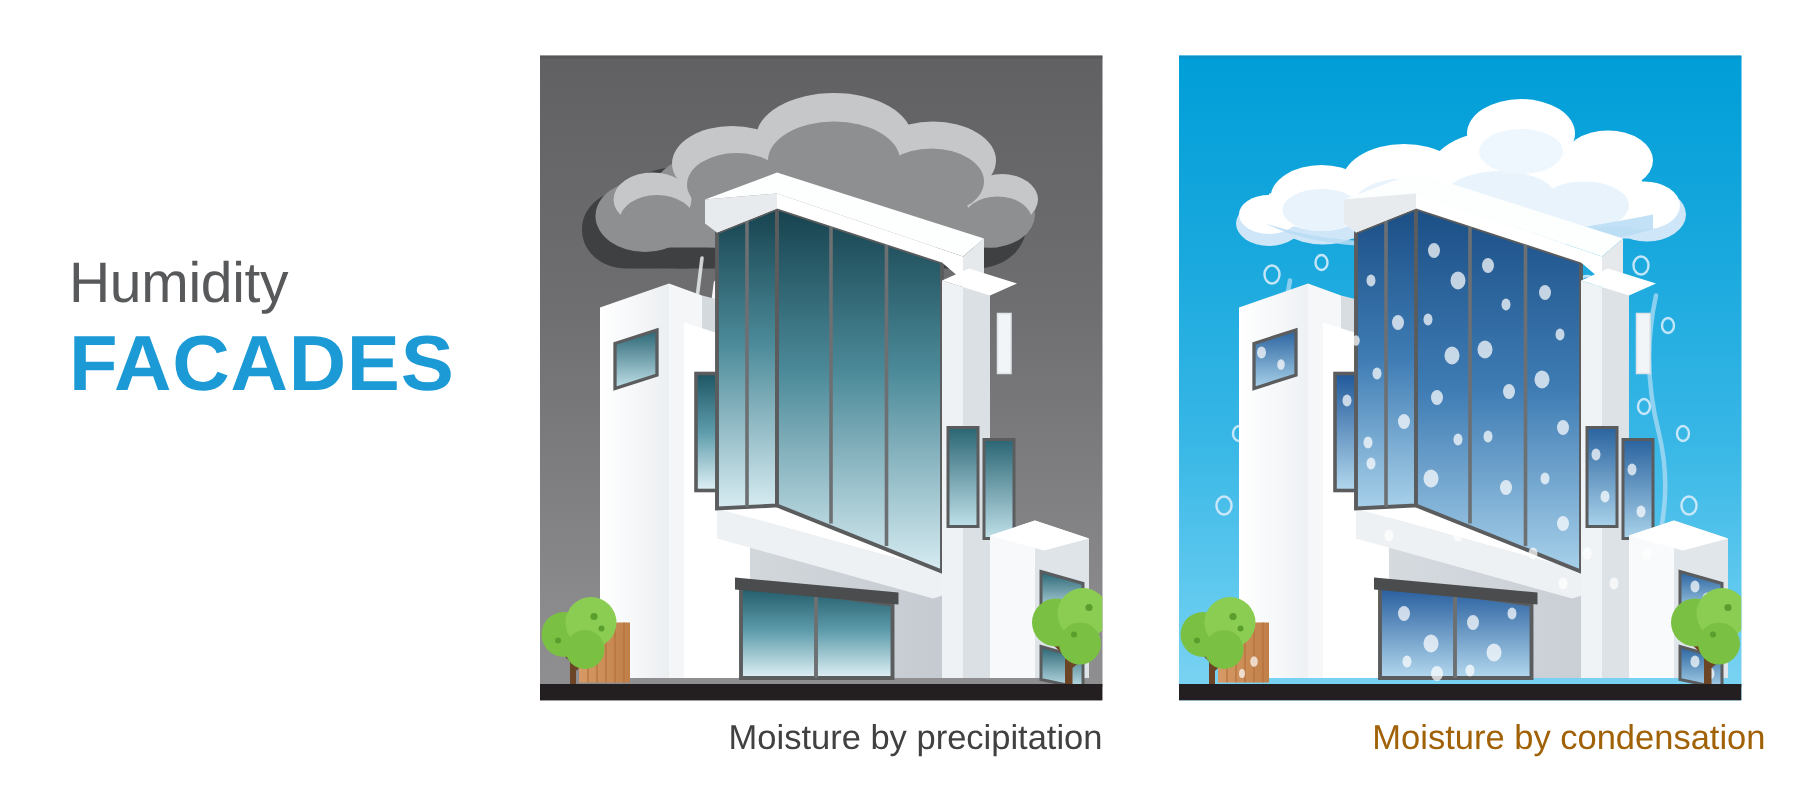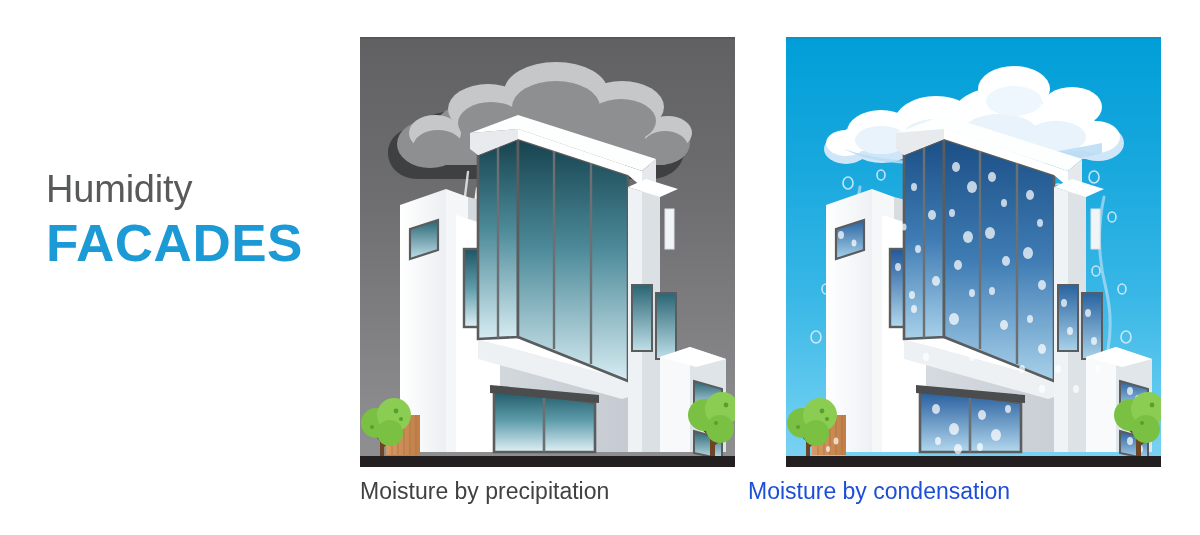--- a/index.html
+++ b/index.html
@@ -32,24 +32,24 @@
   #panel-right{left:786px;background:linear-gradient(180deg,#009ed8 0%,#18a8dd 30%,#38b7e6 60%,#63caef 85%,#7ed3f2 100%);}
   .panel-top-line{position:absolute;left:0;top:0;width:100%;height:2px;}
   #panel-left .panel-top-line{background:#57575a;}
   #panel-right .panel-top-line{background:#0b93c9;}
 
   
   .ground{position:absolute;left:0;bottom:0;width:100%;height:11px;background:#231f20;}
   .ground-hi{position:absolute;left:0;bottom:9px;width:100%;height:2px;background:#3a3a3c;}
 
   
-  .caption{position:absolute;top:478px;width:375px;text-align:left;
+  .caption{position:absolute;top:478px;width:375px;text-align:right;
     font-size:23px;line-height:26px;font-weight:400;white-space:nowrap;}
   #caption-left{left:360px;color:#414042;}
-  #caption-right{left:748px;color:#1d4ed8;}
+  #caption-right{left:802px;color:#a16207;}
 
   
   .art{position:absolute;left:0;top:0;width:375px;height:430px;display:block;}
 </style>
 </head>
 <body>
 
 <div id="stage">
 
   <div class="headline">

